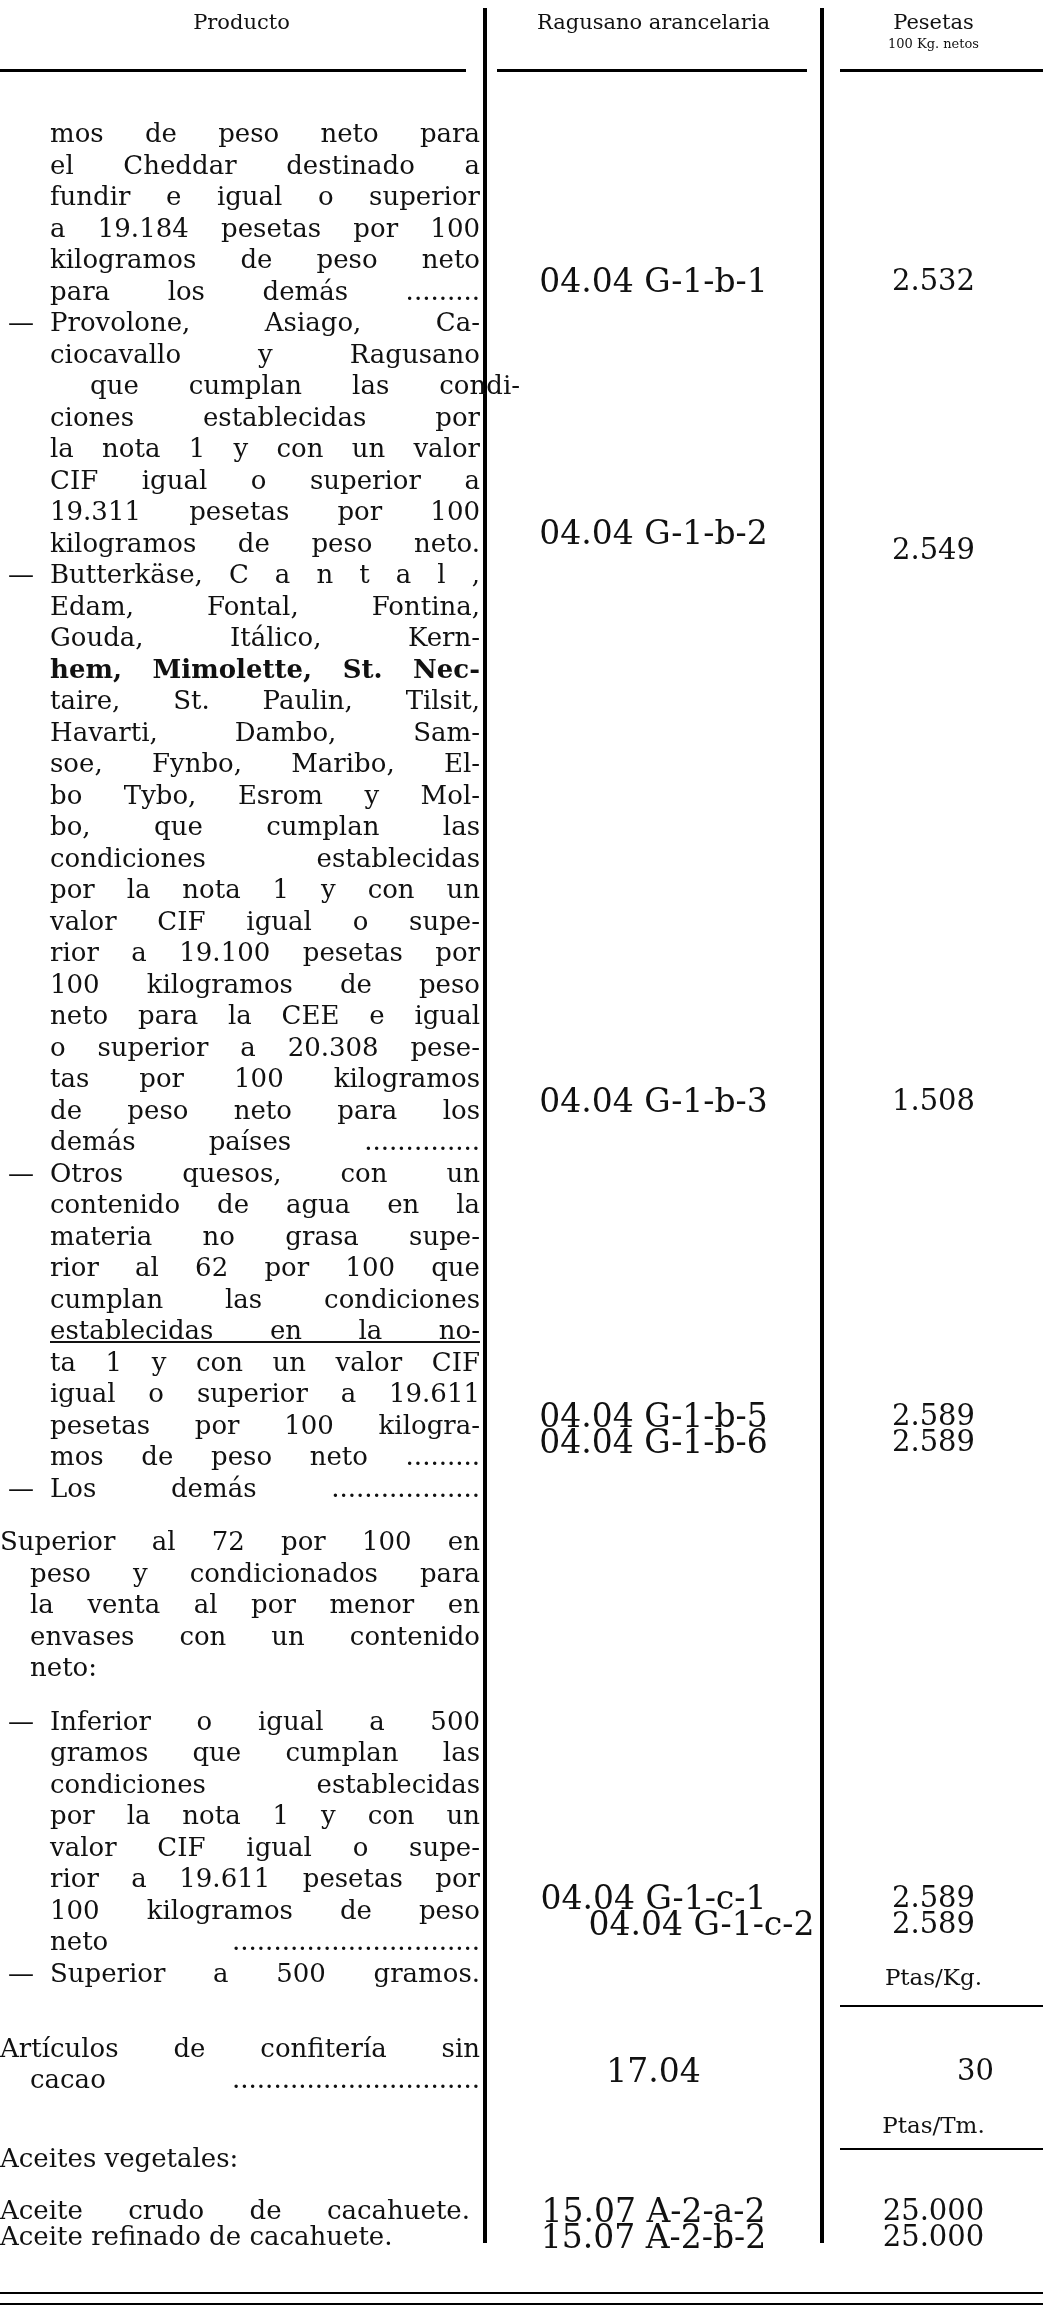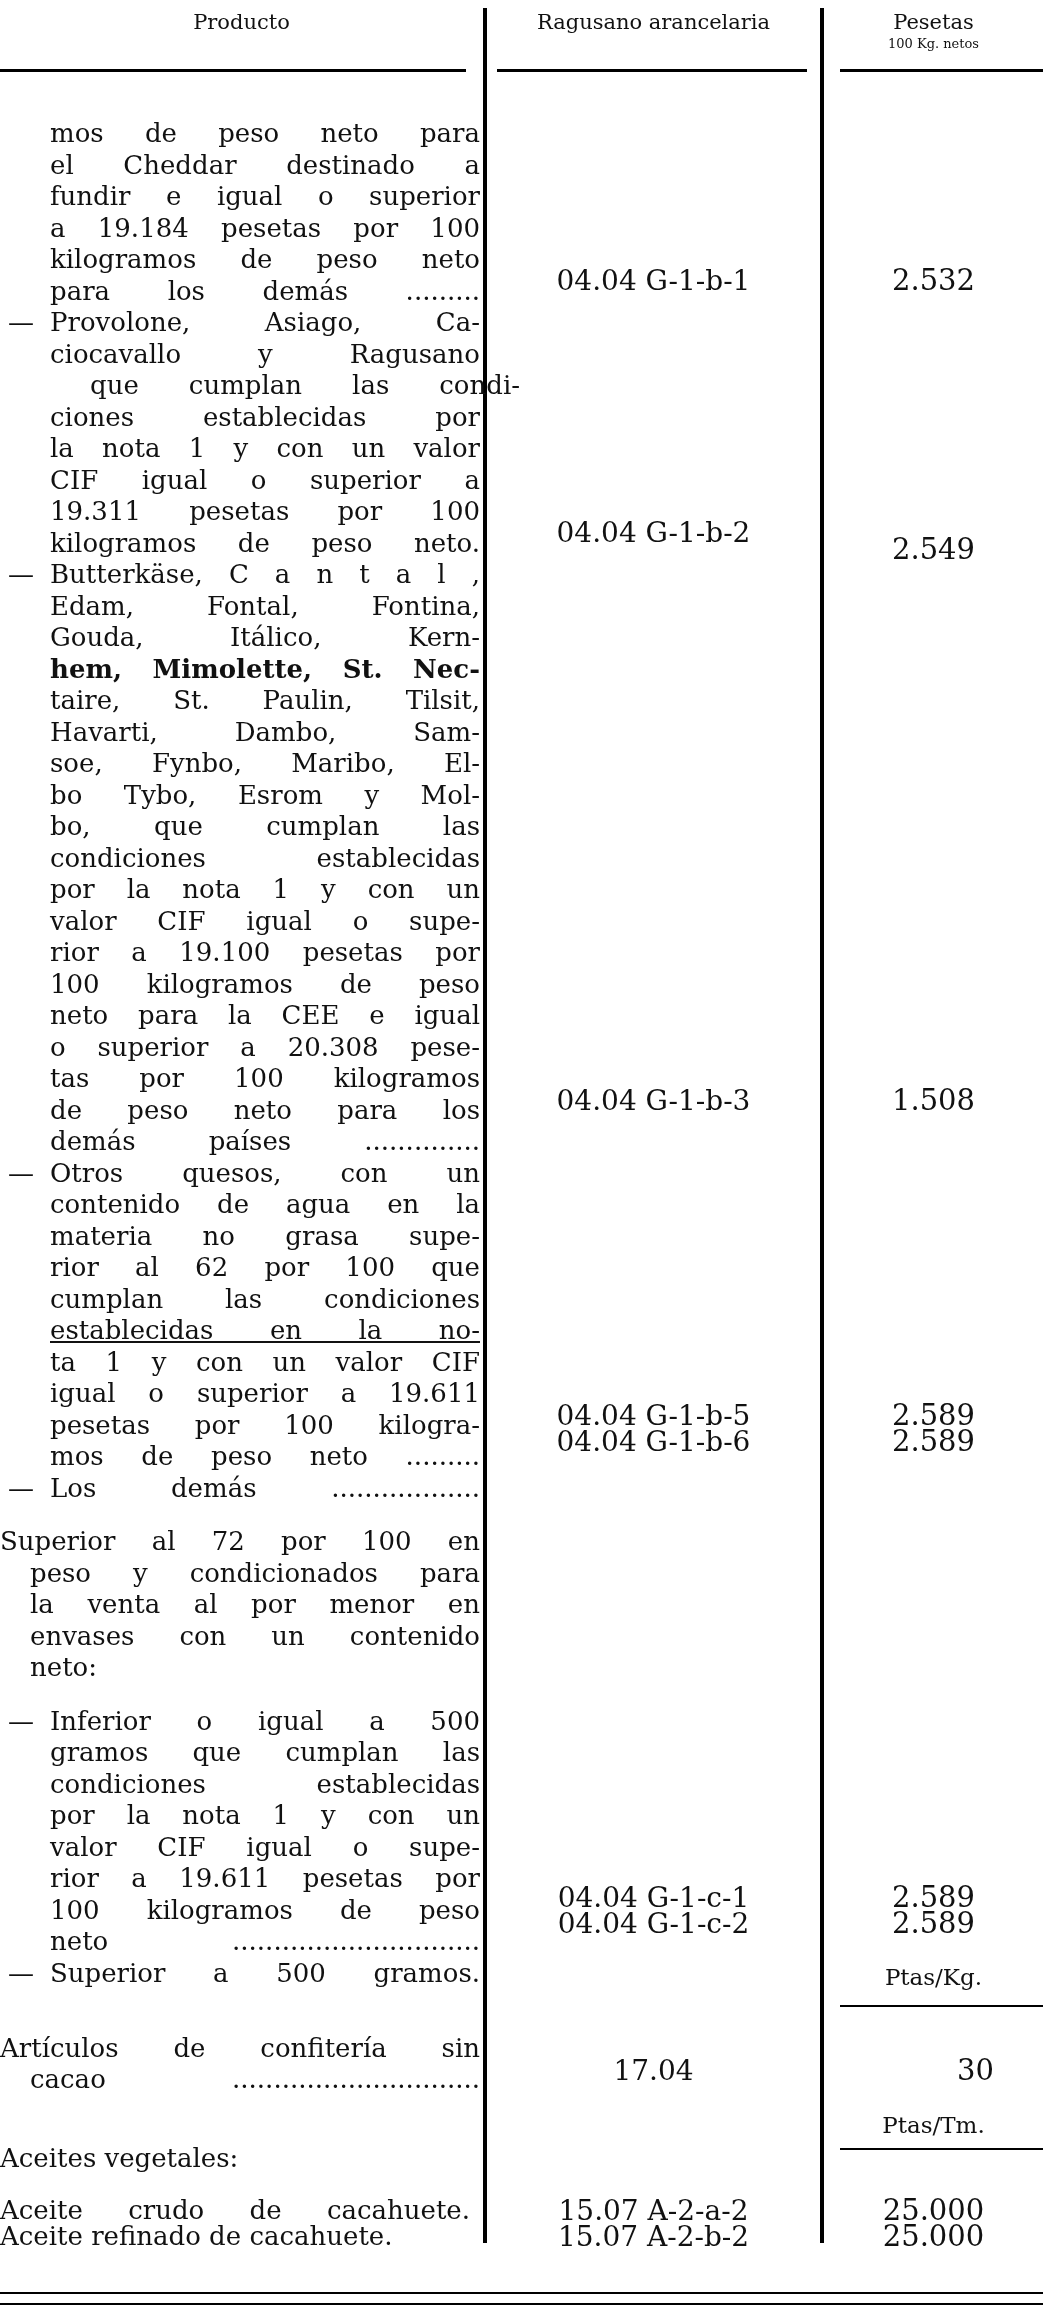--- a/index.html
+++ b/index.html
@@ -9,21 +9,21 @@
     color: #111111;
   }
   .vline { position: absolute; background: #000; width: 4px; }
   .hrule { position: absolute; background: #000; height: 3px; }
   .hdr { position: absolute; text-align: center; font-size: 21px; line-height: 24px; }
   .line { position: absolute; font-size: 26px; line-height: 31.5px; white-space: nowrap; }
   .p { left: 50px; width: 430px; text-align: justify; text-align-last: justify; }
   .p.dash::before { content: "—"; position: absolute; left: -42px; }
   .top { left: 0; width: 480px; }
   .top.ind { left: 30px; width: 450px; }
-  .code { position: absolute; left: 487px; width: 333px; text-align: center; font-size: 28px; line-height: 31.5px; }
+  .code { position: absolute; left: 487px; width: 333px; text-align: center; font-size: 33px; line-height: 31.5px; }
   .val { position: absolute; left: 824px; width: 219px; text-align: center; font-size: 29px; line-height: 31.5px; }
   .unit { position: absolute; left: 824px; width: 219px; text-align: center; font-size: 23px; line-height: 31.5px; }
 </style>
 </head>
 <body>
 
 <div class="vline" style="left:483px; top:8px; height:2235px;"></div>
 <div class="vline" style="left:820px; top:8px; height:2235px;"></div>
 
 <div class="hdr" style="left:0; width:483px; top:10px;">Producto</div>
@@ -101,21 +101,21 @@
 <div class="code" style="top:517px;">04.04 G-1-b-2</div>
 <div class="val" style="top:502px;margin-top:32px;">2.549</div>
 <div class="code" style="top:1085px;">04.04 G-1-b-3</div>
 <div class="val" style="top:1085px;">1.508</div>
 <div class="code" style="top:1400px;">04.04 G-1-b-5</div>
 <div class="val" style="top:1400px;">2.589</div>
 <div class="code" style="top:1426px;">04.04 G-1-b-6</div>
 <div class="val" style="top:1426px;">2.589</div>
 <div class="code" style="top:1882px;">04.04 G-1-c-1</div>
 <div class="val" style="top:1882px;">2.589</div>
-<div class="code" style="top:1908px;">04.04 G-1-c-2</div>
+<div class="code" style="top:1908px;padding-left:48px;">04.04 G-1-c-2</div>
 <div class="val" style="top:1908px;">2.589</div>
 
 <div class="unit" style="top:1962px;">Ptas/Kg.</div>
 <div class="hrule" style="left:840px; width:203px; top:2005px; height:2px;"></div>
 
 <div class="line top" style="top:2033px; text-align:justify; text-align-last:justify;">Artículos de confitería sin</div>
 <div class="line top ind" style="top:2064px; text-align:justify; text-align-last:justify;">cacao ..............................</div>
 <div class="code" style="top:2055px;">17.04</div>
 <div class="val" style="top:2055px; text-align:right; width:170px;">30</div>
 

